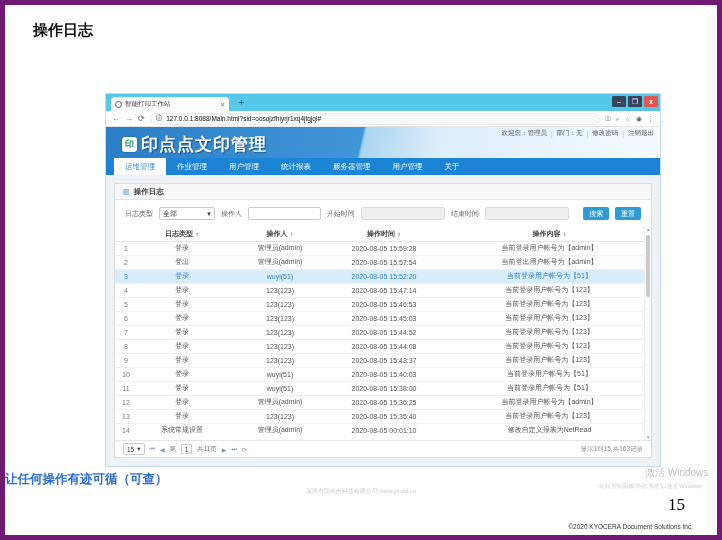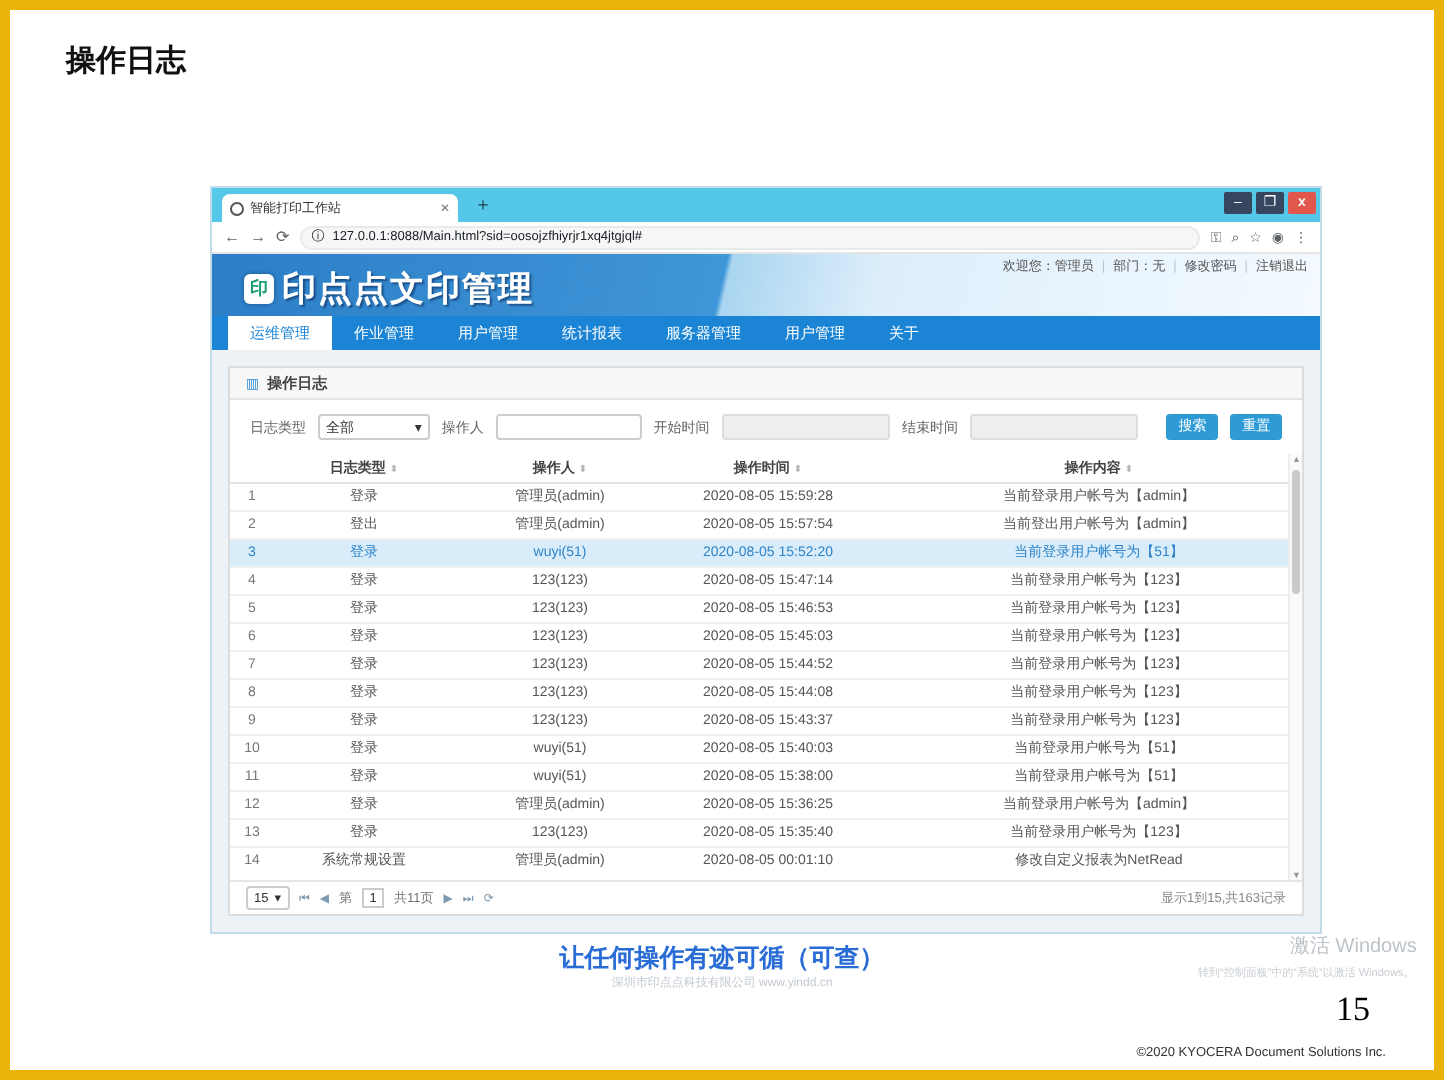--- a/index.html
+++ b/index.html
@@ -1,17 +1,17 @@
 <!DOCTYPE html>
 <html><head>
 <meta charset="utf-8">
 <style>
   * { margin:0; padding:0; box-sizing:border-box; }
   body { width:722px; height:540px; font-family:"Liberation Sans","DejaVu Sans",sans-serif; background:#fff; }
-  .slide { position:relative; width:722px; height:540px; border:5px solid #eab308; background:#fff; overflow:hidden; }
+  .slide { position:relative; width:722px; height:540px; border:5px solid #701a75; background:#fff; overflow:hidden; }
 
   .slide-title { position:absolute; left:28px; top:16px; font-size:15px; font-weight:bold; color:#111; }
   .slide-subtitle { position:absolute; left:38px; top:57px; font-size:14px; color:#111; }
 
   
   .browser { position:absolute; left:100px; top:88px; width:556px; height:374px; border:1px solid #c3dcea; background:#fff; }
   .tabbar { height:17px; background:#55c7e9; display:flex; align-items:flex-end; position:relative; }
   .tab { margin-left:5px; width:118px; height:14px; background:#fff; border-radius:4px 4px 0 0; display:flex; align-items:center; padding:0 4px; gap:3px; font-size:6.5px; color:#333; }
   .tab .favicon { width:7px; height:7px; border-radius:50%; border:1px solid #555; display:inline-block; flex:none; }
   .tab .tab-title { flex:1; overflow:hidden; white-space:nowrap; }
@@ -66,21 +66,21 @@
   .vscroll .thumb { position:absolute; top:8px; left:1px; width:4px; height:62px; background:#c9c9c9; border-radius:2px; }
 
   .pagination { height:17px; border-top:1px solid #e5e5e5; display:flex; align-items:center; gap:5px; padding:0 8px; font-size:6.5px; color:#777; flex:none; }
   .pg-size { height:12px; border:1px solid #ccc; border-radius:2px; display:flex; align-items:center; gap:3px; padding:0 3px; color:#333; }
   .pg-ctrl { color:#7d9ab0; font-size:6px; }
   .pg-input { width:11px; height:10px; border:1px solid #ccc; text-align:center; line-height:10px; color:#333; background:#fff; }
   .pg-spacer { flex:1; }
   .pg-summary { color:#888; }
 
   
-  .slogan { position:absolute; left:0; right:0; top:466px; text-align:center; font-size:12.5px; font-weight:bold; color:#2a6cd5; }
+  .slogan { position:absolute; left:0; right:0; top:466px; text-align:left; font-size:12.5px; font-weight:bold; color:#2a6cd5; }
   .wm-company { position:absolute; left:0; right:0; top:482px; text-align:center; font-size:6px; color:rgba(140,155,170,.55); }
   .wm-win { position:absolute; left:594px; top:461px; width:120px; color:#bcc2c8; }
   .wm-win .l1 { font-size:10px;margin-left:46px; }
   .wm-win .l2 { font-size:5.5px; margin-top:3px; color:#c8cdd2; }
 
   
   .kyocera { position:absolute; left:28px; top:494px; display:flex; align-items:center; gap:4px; }
   .kyo-text { font-size:15px; font-weight:bold; color:#161616; letter-spacing:0.5px; transform:scaleY(1.05); }
   .page-number { position:absolute; right:32px; top:490px; font-family:"Liberation Serif","DejaVu Serif",serif; font-size:17px; color:#000; }
   .copyright { position:absolute; right:24px; top:518px; font-size:6.5px; color:#333; }

